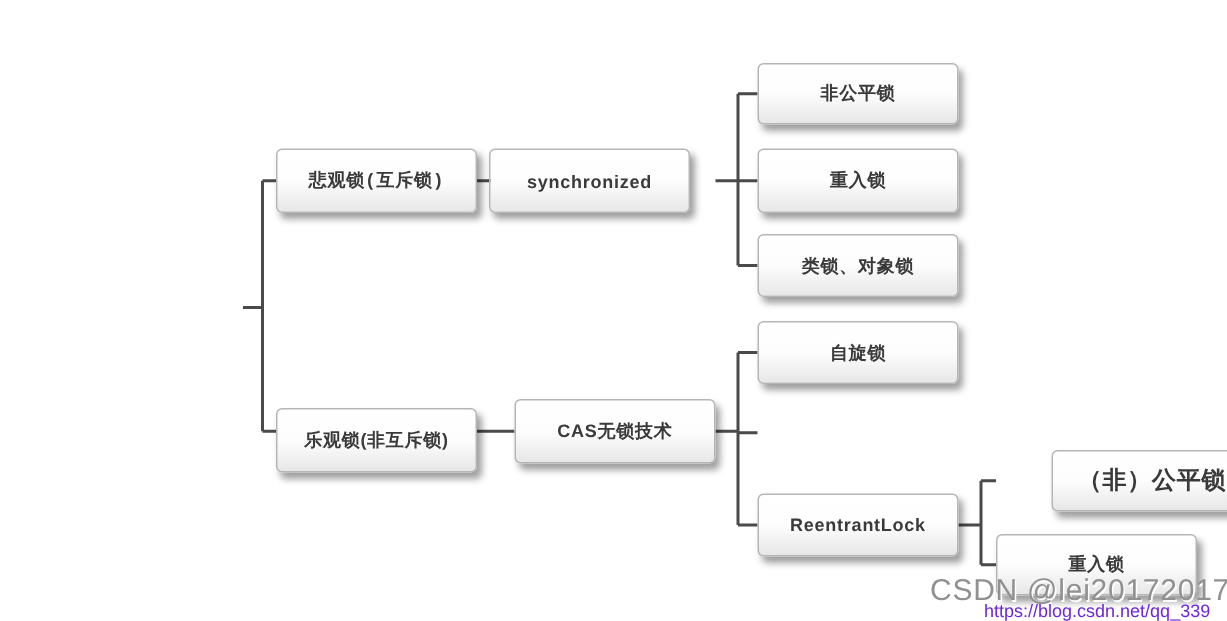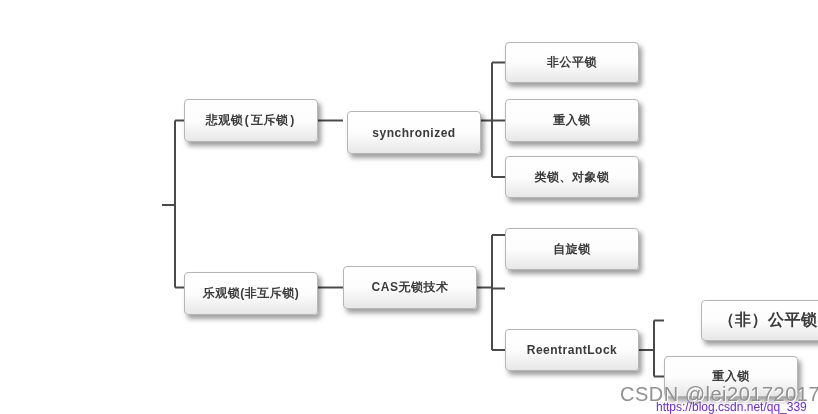--- a/index.html
+++ b/index.html
@@ -36,27 +36,27 @@
     color: #3a3a3a;
     font-size: 12px;
     font-weight: 600;
     letter-spacing: 0.5px;
     white-space: nowrap;
     text-align: center;
   }
   
   #n-root        { left: 22px;  top: 184px; width: 140px; height: 42px; }
   #n-pessimistic { left: 184px; top: 99px;  width: 134px; height: 43px; font-family: Liberation Mono, monospace; }
-  #n-sync        { left: 347px; top: 99px;  width: 134px; height: 43px; margin-top: 12px; }
+  #n-sync        { left: 326px; top: 99px;  width: 134px; height: 43px; }
   #n-unfair      { left: 505px; top: 42px;  width: 134px; height: 41px; }
   #n-reentrant1  { left: 505px; top: 99px;  width: 134px; height: 43px; }
   #n-classobj    { left: 505px; top: 156px; width: 134px; height: 42px; }
   #n-optimistic  { left: 184px; top: 272px; width: 134px; height: 43px; }
   #n-cas         { left: 343px; top: 266px; width: 134px; height: 43px; }
-  #n-spin        { left: 505px; top: 228px; width: 134px; height: 42px; }
+  #n-spin        { left: 505px; top: 214px; width: 134px; height: 42px; }
   #n-atomic      { left: 505px; top: 267px; width: 134px; height: 43px; }
   #n-rlock       { left: 505px; top: 329px; width: 134px; height: 42px; }
   #n-fairunfair  { left: 664px; top: 300px; width: 134px; height: 41px; font-size: 16px; margin-left: 37px; }
   #n-reentrant2  { left: 664px; top: 356px; width: 134px; height: 41px; }
 
   .watermark-author {
     position: absolute;
     left: 620px;
     top: 383px;
     font-size: 20px;

